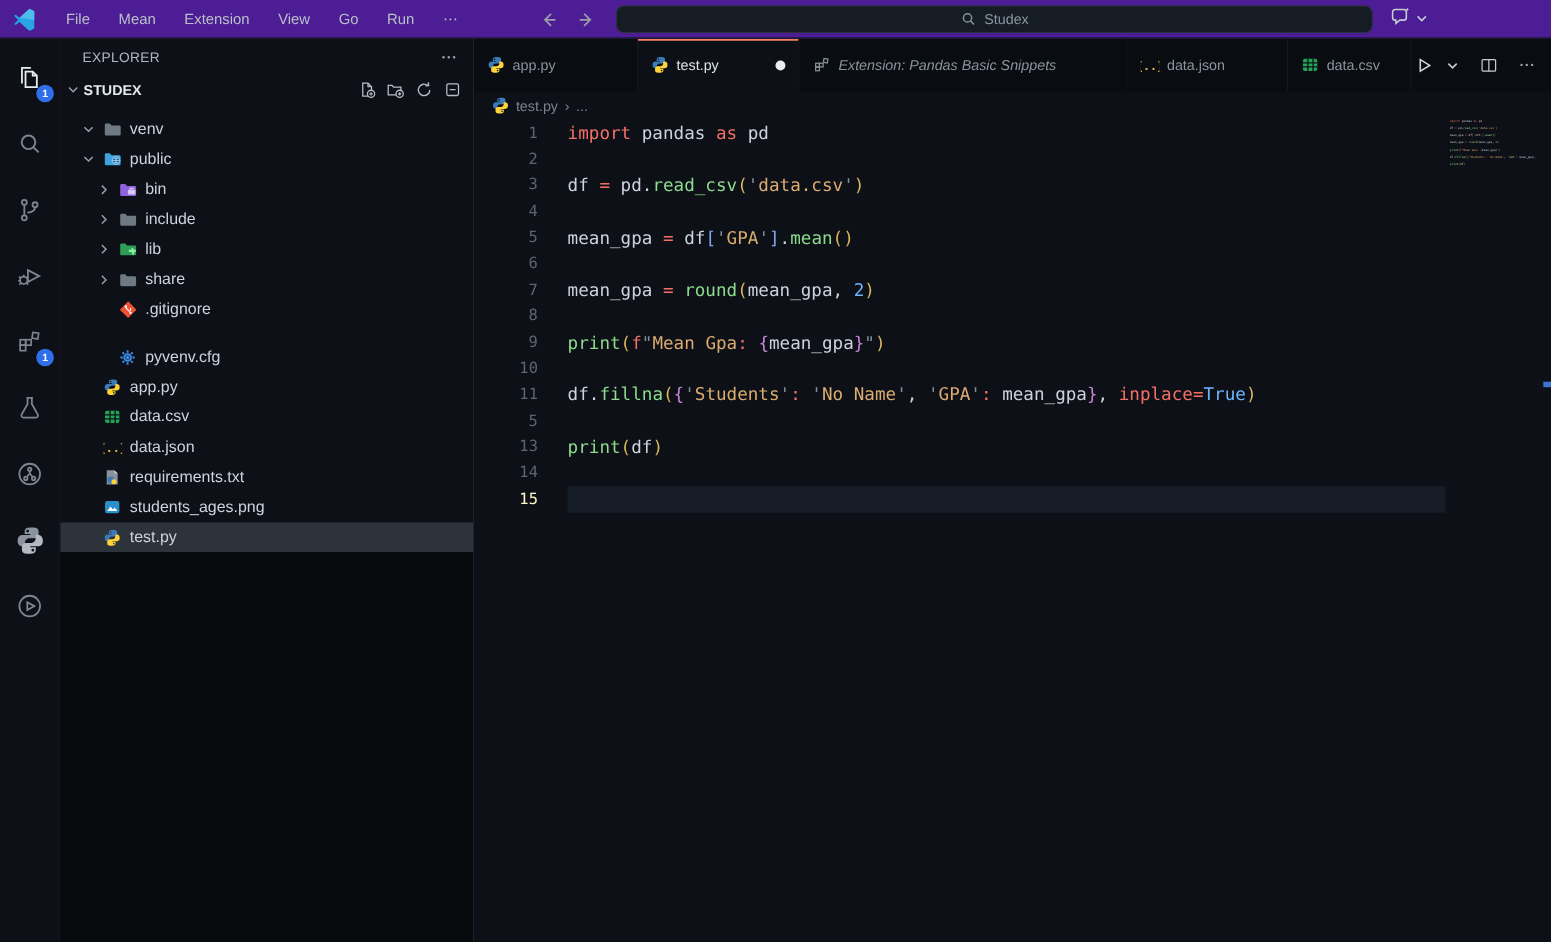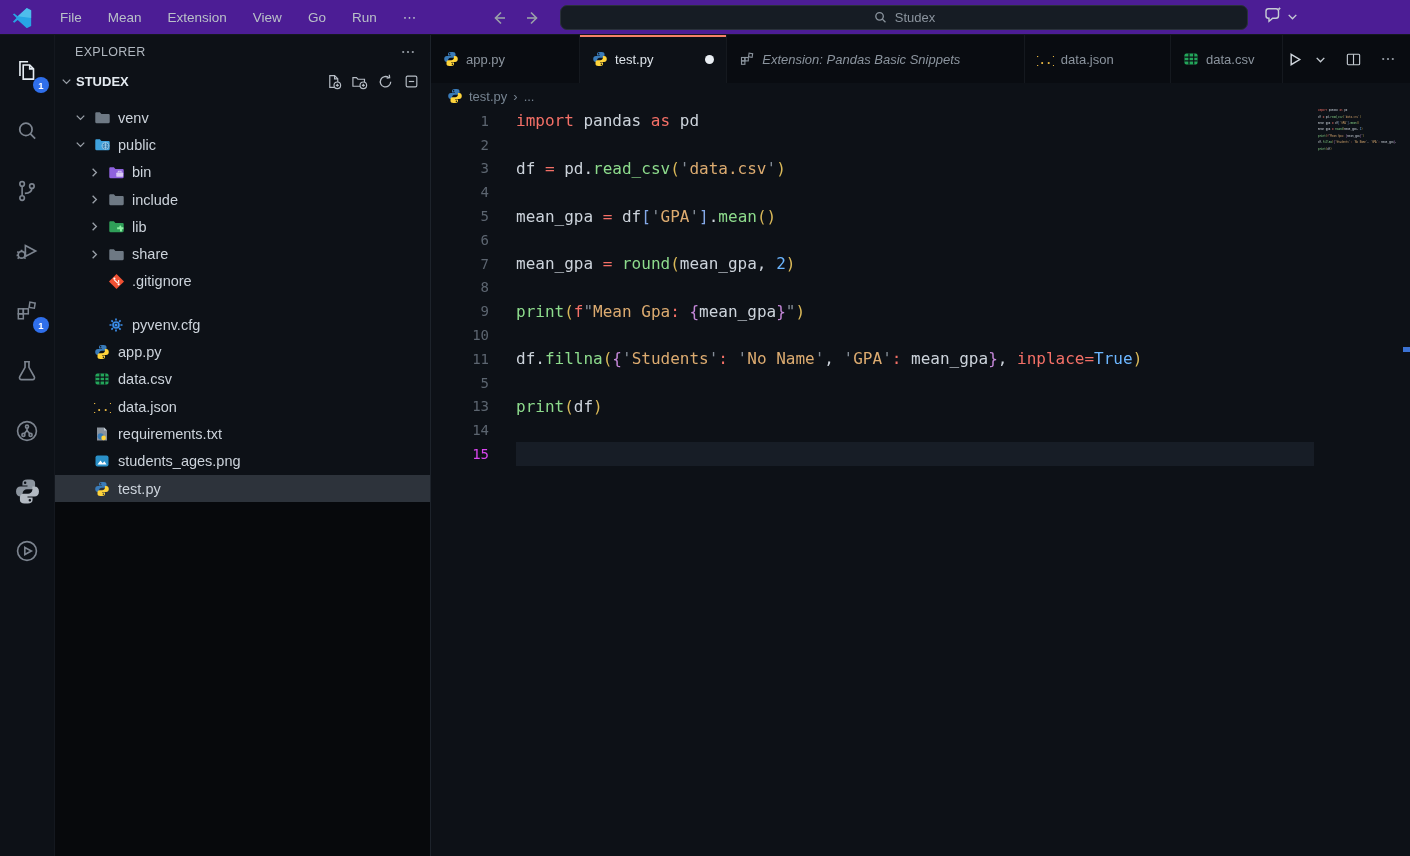--- a/index.html
+++ b/index.html
@@ -74,21 +74,21 @@
 
   
   .codearea { position:relative; flex:1; overflow:hidden;
     font-family:"DejaVu Sans Mono", monospace; font-size:16px; }
   #lines { margin-right:100px; padding-top:0; }
   .cl { position:relative; height:23.8px; display:flex; align-items:center; }
   .cl.cur::before { content:""; position:absolute; left:85px; right:-4px; top:0;
     bottom:0; background:#171d26; }
   .ln { width:58px; text-align:right; color:#5c6570; font-size:14px; flex:none;
     position:relative; }
-  .cur .ln { color:#d946ef; }
+  .cur .ln { color:#fef9c3; }
   .ct { position:relative; padding-left:27px; white-space:pre; }
 
   .tk-k{color:#f47067}.tk-f{color:#8ddb8c}.tk-s{color:#dcab70}.tk-q{color:#848d97}
   .tk-p{color:#ccd3db}.tk-b1{color:#d9b858}.tk-b2{color:#c487d8}.tk-b3{color:#84a9e8}
   .tk-n{color:#6cb6ff}
 
   #minimap { position:absolute; top:0; right:14px; width:78px; height:200px;
     overflow:hidden; opacity:.95; }
   #minimap-inner { font-family:"DejaVu Sans Mono", monospace; font-size:8px;
     line-height:10px; transform:scale(0.32); transform-origin:0 0; width:300%;

